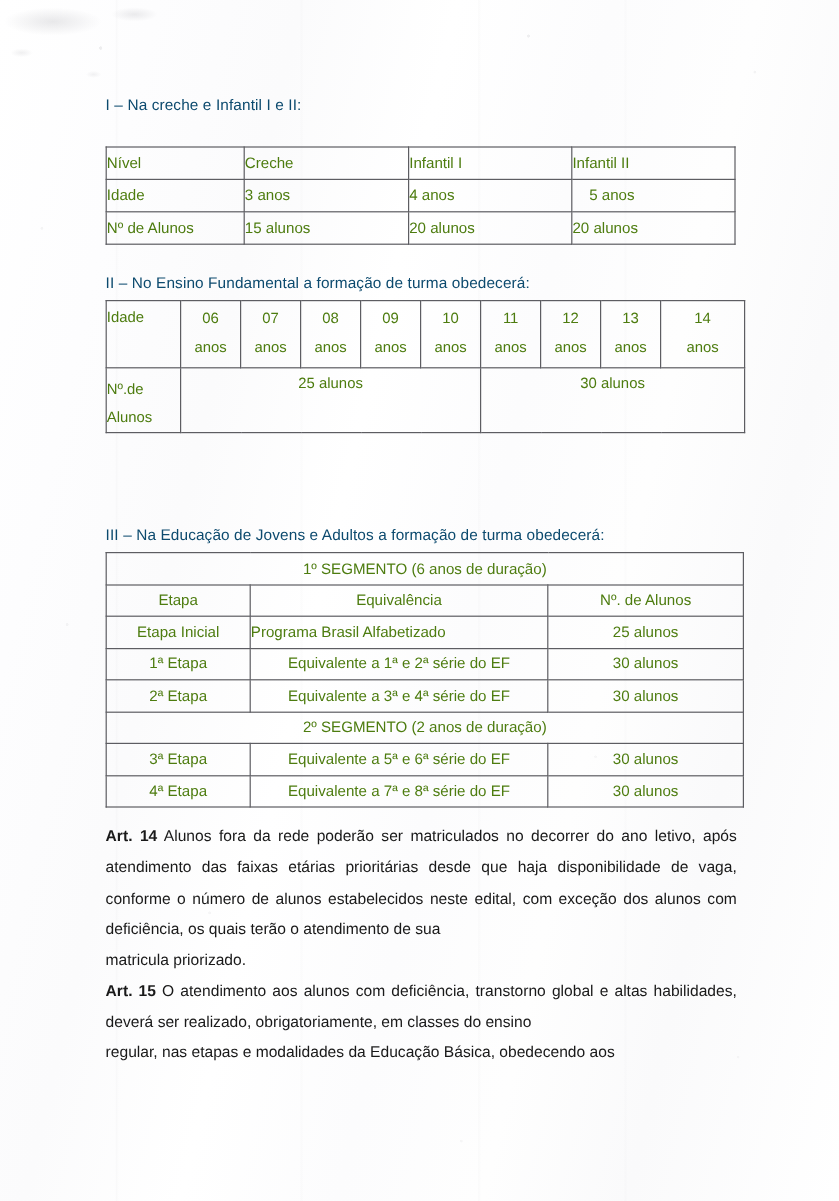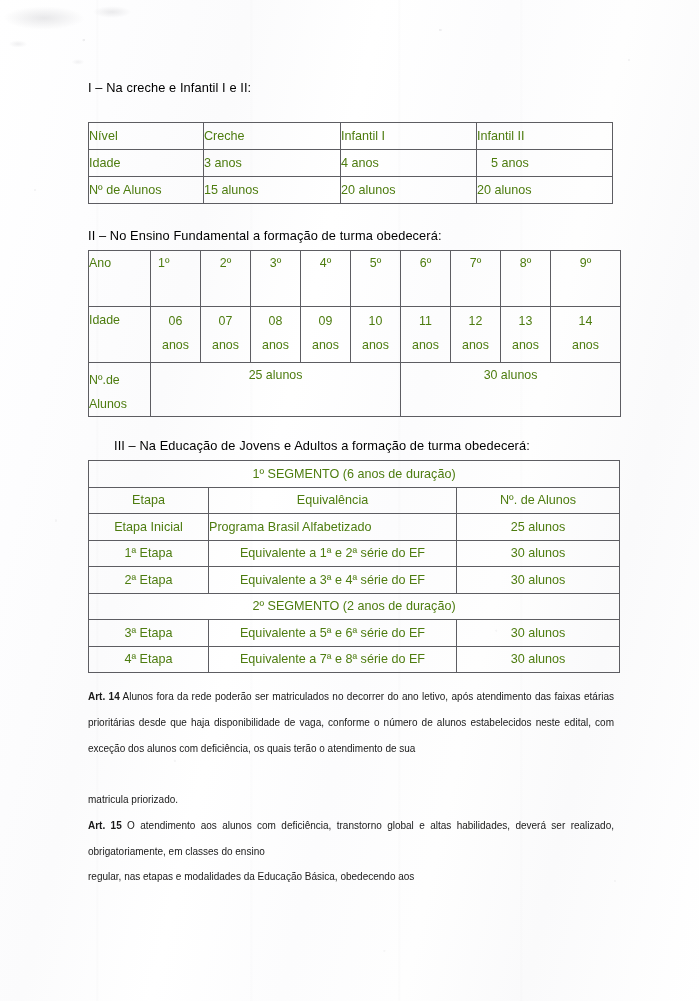--- a/index.html
+++ b/index.html
@@ -70,21 +70,21 @@
     position: absolute;
     inset: 0;
   }
 
   
   .section-intro {
     position: absolute;
     left: 88px;
     font-size: 12.8px;
     letter-spacing: 0.1px;
-    color: #000000;
+    color: #0c4a6e;
     white-space: nowrap;
   }
 
   
   .doc-table {
     position: absolute;
     border-collapse: collapse;
     table-layout: fixed;
     background: transparent;
     color: #4d7c0f;
@@ -116,21 +116,21 @@
   
   #table-eja { left: 88px; top: 460px; width: 531px; }
   #table-eja td { height: 25.5px; }
   .eja-seg td { height: 26px; }
 
   
   .body-par {
     position: absolute;
     left: 88px;
     width: 526px;
-    font-size: 10px;
+    font-size: 13px;
     line-height: 25.8px;
     text-align: justify;
     text-justify: inter-word;
     color: #191919;
   }
 </style>
 </head>
 <body>
 
 <div id="page"></div>
@@ -179,32 +179,20 @@
         <col style="width:50px">
         <col style="width:50px">
       <col style="width:50px">
         <col style="width:50px">
         <col style="width:50px">
       <col style="width:50px">
         <col style="width:50px">
         <col style="width:70px">
     </colgroup>
     <tbody>
-      <tr class="t2-head">
-        <td class="cl b">Ano</td>
-        <td class="cl b" style="padding-left:7px">1º</td>
-        <td class="cc b">2º</td>
-        <td class="cc b">3º</td>
-        <td class="cc b">4º</td>
-        <td class="cc b">5º</td>
-        <td class="cc b">6º</td>
-        <td class="cc b">7º</td>
-        <td class="cc b">8º</td>
-        <td class="cc b">9º</td>
-      </tr>
       <tr class="t2-age">
         <td class="cl b" style="line-height:1.0;padding-top:7px">Idade</td>
         <td class="cc">
             <div>06</div>
             <div>anos</div>
           </td>
         <td class="cc">
             <div>07</div>
             <div>anos</div>
           </td>
@@ -241,21 +229,21 @@
         <td class="cl b">
             <div>Nº.de</div>
             <div>Alunos</div>
           </td>
         <td class="cc" colspan="5" style="vertical-align:top;padding-top:5px">25 alunos</td>
         <td class="cc" colspan="4" style="vertical-align:top;padding-top:5px">30 alunos</td>
       </tr>
     </tbody>
   </table>
 
-  <div class="section-intro" style="top:438px;margin-left:26px;">III – Na Educação de Jovens e Adultos a formação de turma obedecerá:</div>
+  <div class="section-intro" style="top:438px;">III – Na Educação de Jovens e Adultos a formação de turma obedecerá:</div>
 
   <table class="doc-table" id="table-eja">
     <colgroup>
       <col style="width:120px">
         <col style="width:248px">
         <col style="width:163px">
     </colgroup>
     <tbody>
       <tr class="eja-seg">
         <td class="cc b" colspan="3">1º SEGMENTO (6 anos de duração)</td>

